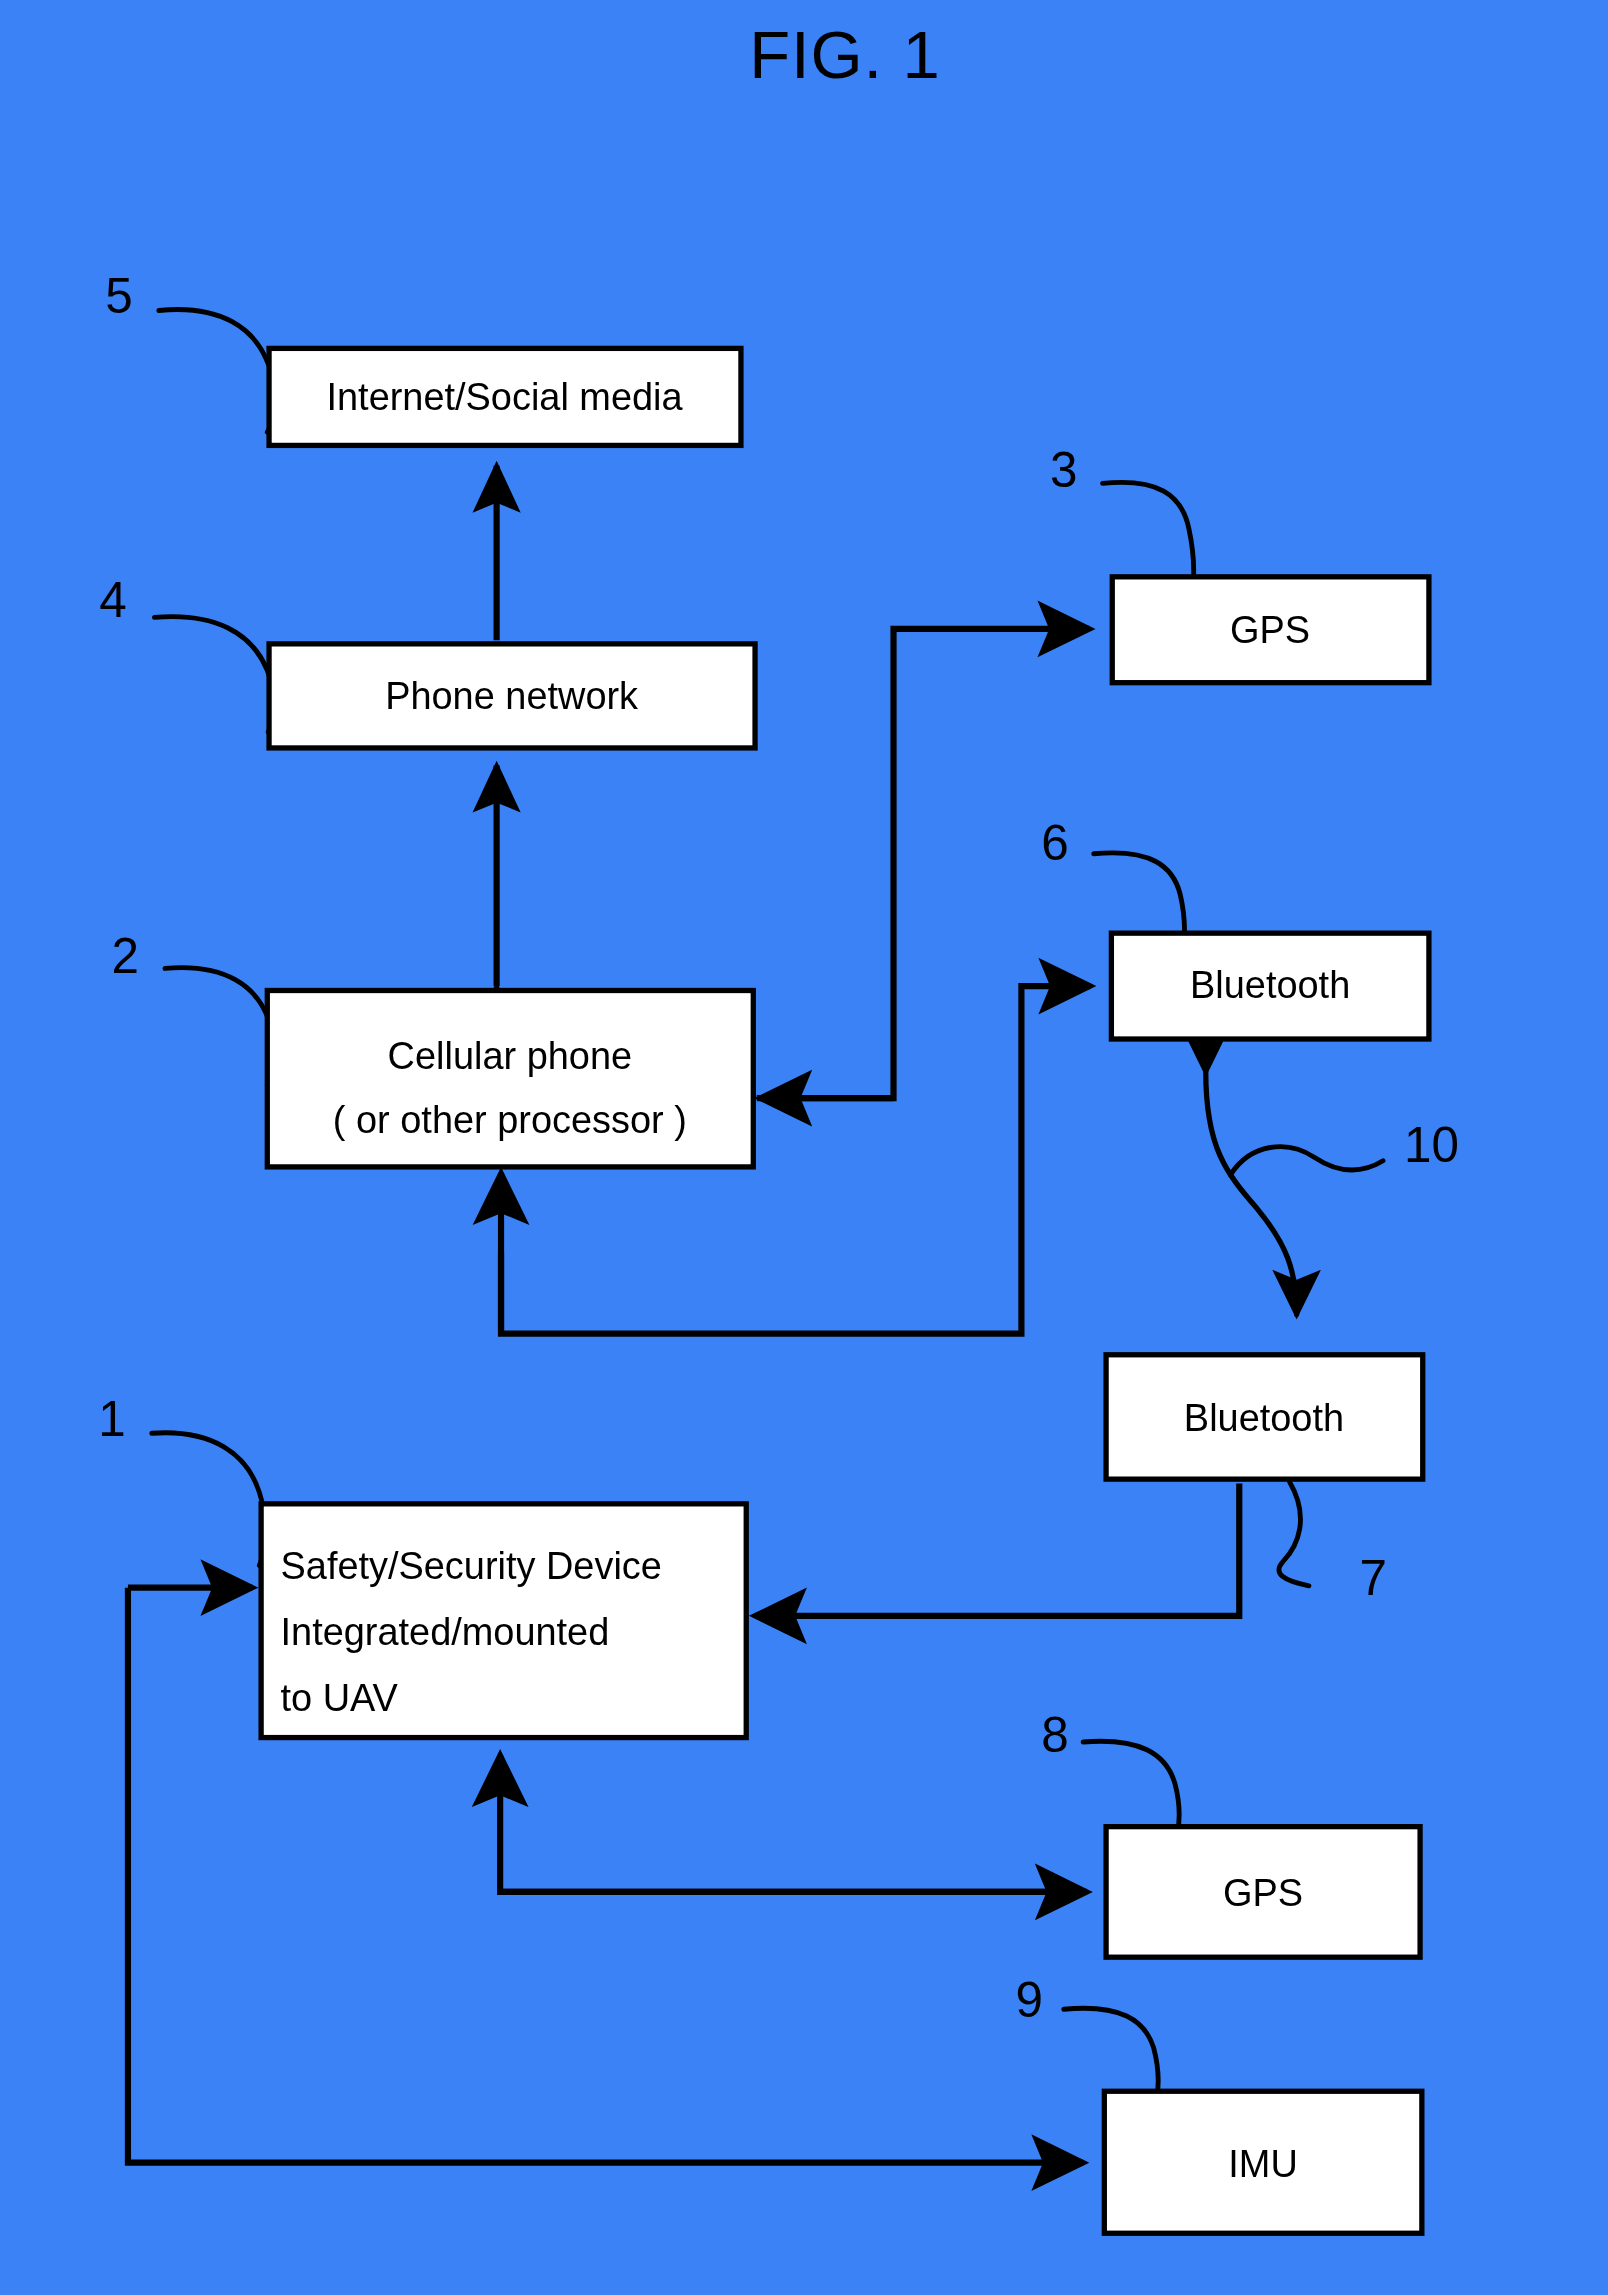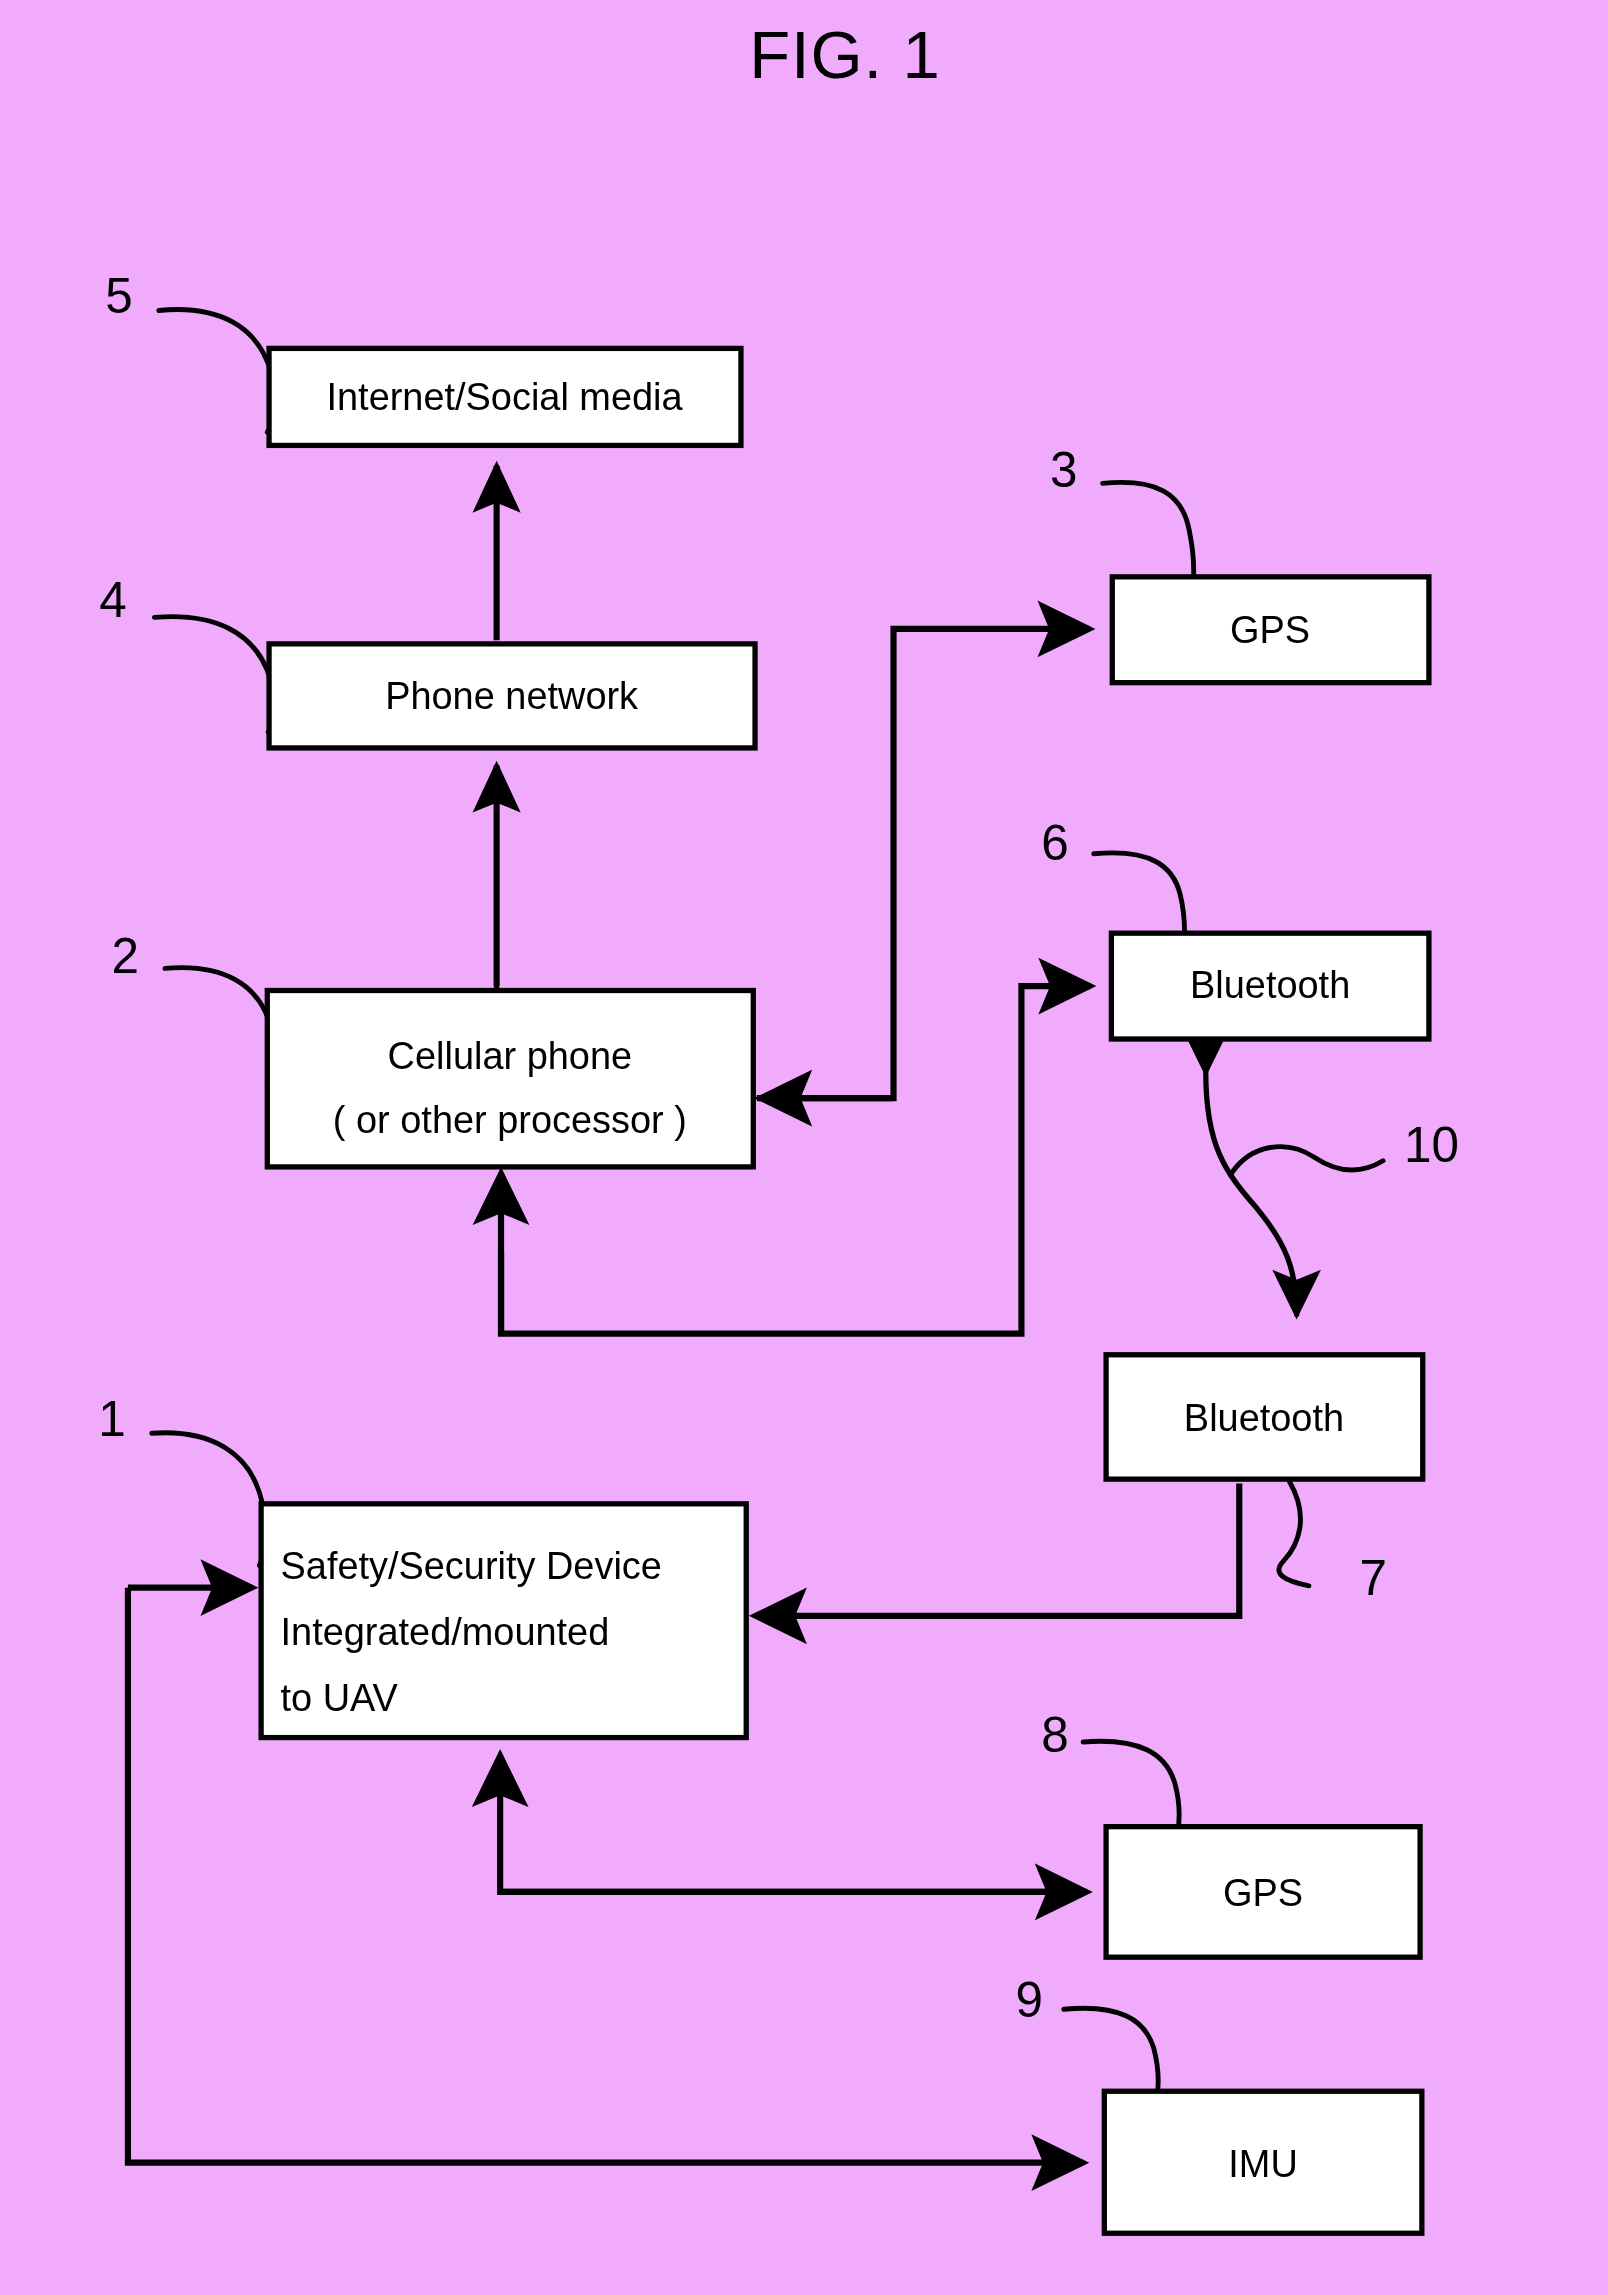--- a/index.html
+++ b/index.html
@@ -1,17 +1,17 @@
 <!DOCTYPE html>
 <html style="font-size:14px"><head>
 <meta charset="utf-8">
 <style>
   html,body{margin:0;padding:0;background:#ffffff;}
   body{width:1608px;height:2295px;font-family:"Liberation Sans",sans-serif;}
-  #fig{position:relative;width:1608px;height:2295px;background:#f0abfc;}
+  #fig{position:relative;width:1608px;height:2295px;background:#3b82f6;}
   svg{display:block;}
   .bx{fill:#ffffff;stroke:#000000;stroke-width:6;}
   .ln{stroke:#000000;stroke-width:7;fill:none;stroke-linecap:butt;}
   .lead{stroke:#000000;stroke-width:5.5;fill:none;stroke-linecap:round;}
   .wav{stroke:#000000;stroke-width:6;fill:none;stroke-linecap:round;}
   .bxtext{font-family:"Liberation Sans",sans-serif;font-size:43px;fill:#000;}
   .bxtext.ctr{text-anchor:middle;}
   .reftext{font-family:"Liberation Sans",sans-serif;font-size:56px;fill:#000;text-anchor:middle;}
   .title{font-family:"Liberation Sans",sans-serif;font-size:76px;fill:#000;text-anchor:middle;letter-spacing:1px;}
 </style>

